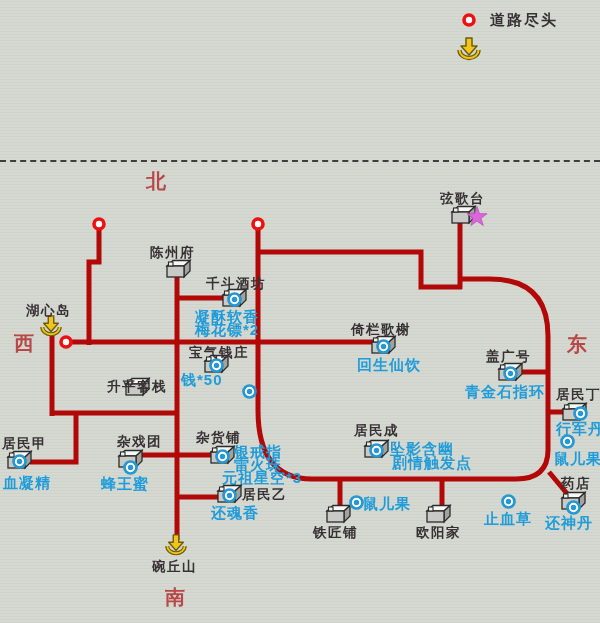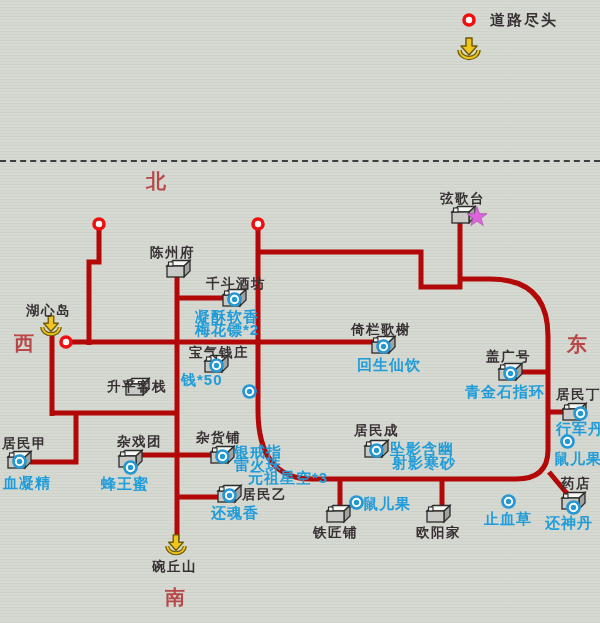--- a/index.html
+++ b/index.html
@@ -187,34 +187,34 @@
   <rect x="3" y="8" width="17" height="11" fill="#c9cac6" stroke="#2b2b2b" stroke-width="1.3"></rect>
   <rect x="4.5" y="4" width="4.5" height="4" fill="#efefec" stroke="#2b2b2b" stroke-width="1.1"></rect>
         </svg></div>
       <div class="icon" style="left: 214px; top: 448px;"><svg width="17" height="17" viewBox="0 0 17 17">
   <circle cx="8.5" cy="8.5" r="6" fill="#ffffff" stroke="#2597d3" stroke-width="2.7"></circle>
   <circle cx="8.5" cy="8.5" r="2.7" fill="#2597d3"></circle>
         </svg></div>
       <div class="place-label" style="left: 196px; top: 429px;">杂货铺</div>
       <div class="item-text" style="left: 234px; top: 443px;">银戒指</div>
       <div class="item-text" style="left: 234px; top: 456px;">雷火珠</div>
-      <div class="item-text" style="left: 248px; top: 469px; text-align: right;">元祖星空*3</div>
+      <div class="item-text" style="left: 222px; top: 469px; text-align: right;">元祖星空*3</div>
       <div class="icon" style="left: 362px; top: 438px;"><svg width="28" height="21" viewBox="0 0 28 21">
   <polygon points="3,8 9,2.5 26,2.5 20,8" fill="#f7f7f4" stroke="#2b2b2b" stroke-width="1.3"></polygon>
   <polygon points="20,8 26,2.5 26,13 20,19" fill="#a2a39f" stroke="#2b2b2b" stroke-width="1.3"></polygon>
   <rect x="3" y="8" width="17" height="11" fill="#c9cac6" stroke="#2b2b2b" stroke-width="1.3"></rect>
   <rect x="4.5" y="4" width="4.5" height="4" fill="#efefec" stroke="#2b2b2b" stroke-width="1.1"></rect>
         </svg></div>
       <div class="icon" style="left: 368px; top: 442px;"><svg width="17" height="17" viewBox="0 0 17 17">
   <circle cx="8.5" cy="8.5" r="6" fill="#ffffff" stroke="#2597d3" stroke-width="2.7"></circle>
   <circle cx="8.5" cy="8.5" r="2.7" fill="#2597d3"></circle>
         </svg></div>
       <div class="place-label" style="left: 354px; top: 422px;">居民成</div>
       <div class="item-text" style="left: 390px; top: 440px;">坠影含幽</div>
-      <div class="item-text" style="left: 392px; top: 454px;">射影寒砂</div>
+      <div class="item-text" style="left: 392px; top: 454px;">剧情触发点</div>
       <div class="icon" style="left: 215px; top: 483px;"><svg width="28" height="21" viewBox="0 0 28 21">
   <polygon points="3,8 9,2.5 26,2.5 20,8" fill="#f7f7f4" stroke="#2b2b2b" stroke-width="1.3"></polygon>
   <polygon points="20,8 26,2.5 26,13 20,19" fill="#a2a39f" stroke="#2b2b2b" stroke-width="1.3"></polygon>
   <rect x="3" y="8" width="17" height="11" fill="#c9cac6" stroke="#2b2b2b" stroke-width="1.3"></rect>
   <rect x="4.5" y="4" width="4.5" height="4" fill="#efefec" stroke="#2b2b2b" stroke-width="1.1"></rect>
         </svg></div>
       <div class="icon" style="left: 221px; top: 487px;"><svg width="17" height="17" viewBox="0 0 17 17">
   <circle cx="8.5" cy="8.5" r="6" fill="#ffffff" stroke="#2597d3" stroke-width="2.7"></circle>
   <circle cx="8.5" cy="8.5" r="2.7" fill="#2597d3"></circle>
         </svg></div>

